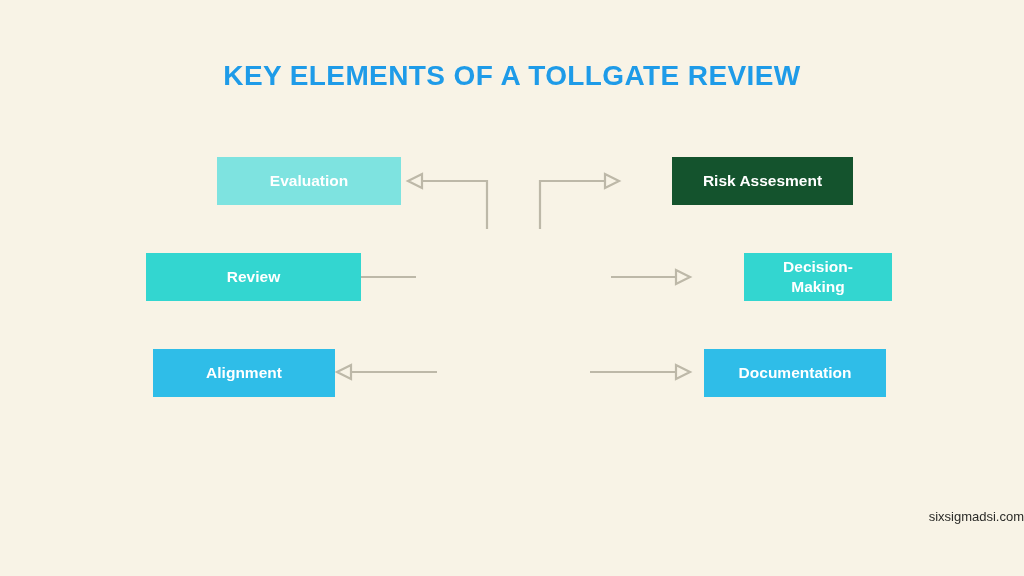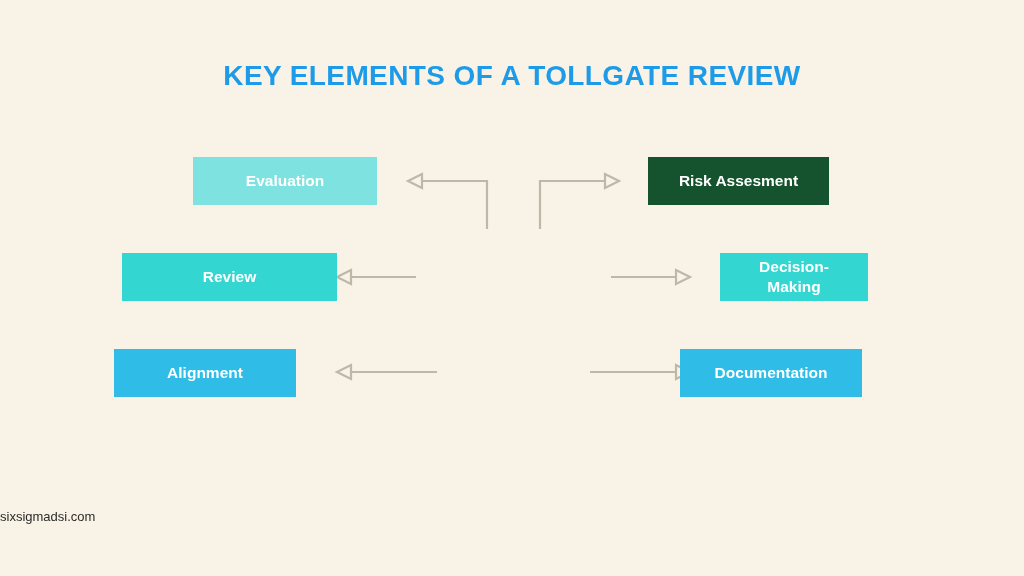--- a/index.html
+++ b/index.html
@@ -71,42 +71,43 @@
     display: flex;
     align-items: center;
     justify-content: center;
     color: #FFFFFF;
     font-size: 15.5px;
     font-weight: bold;
     text-align: center;
     line-height: 1.28;
     box-sizing: border-box;
     padding: 2px 6px;
+    margin-left: 24px;
   }
   .elem-box .box-label {
     display: block;
     white-space: pre-line;
   }
 
   
   #box-evaluation   { left: 193px; top: 157px; width: 184px; height: 48px; }
   #box-review       { left: 122px; top: 253px; width: 215px; height: 48px; }
-  #box-alignment    { left: 114px; top: 349px; width: 182px; height: 48px; }
+  #box-alignment    { left: 129px; top: 349px; width: 182px; height: 48px; }
   
   #box-risk         { left: 648px; top: 157px; width: 181px; height: 48px; }
   #box-decision     { left: 720px; top: 253px; width: 148px; height: 48px; }
   #box-documentation{ left: 680px; top: 349px; width: 182px; height: 48px; }
 
   
   #footer {
     position: absolute;
     left: 0;
     top: 509px;
     width: 1024px;
-    text-align: left;
+    text-align: right;
     font-size: 13px;
     color: #2B2B28;
   }
 </style>
 </head>
 <body style="background: rgb(248, 243, 230);">
 
 <div id="canvas">
 
   <div id="title" style="color: rgb(30, 155, 232);">KEY ELEMENTS OF A TOLLGATE REVIEW</div>

